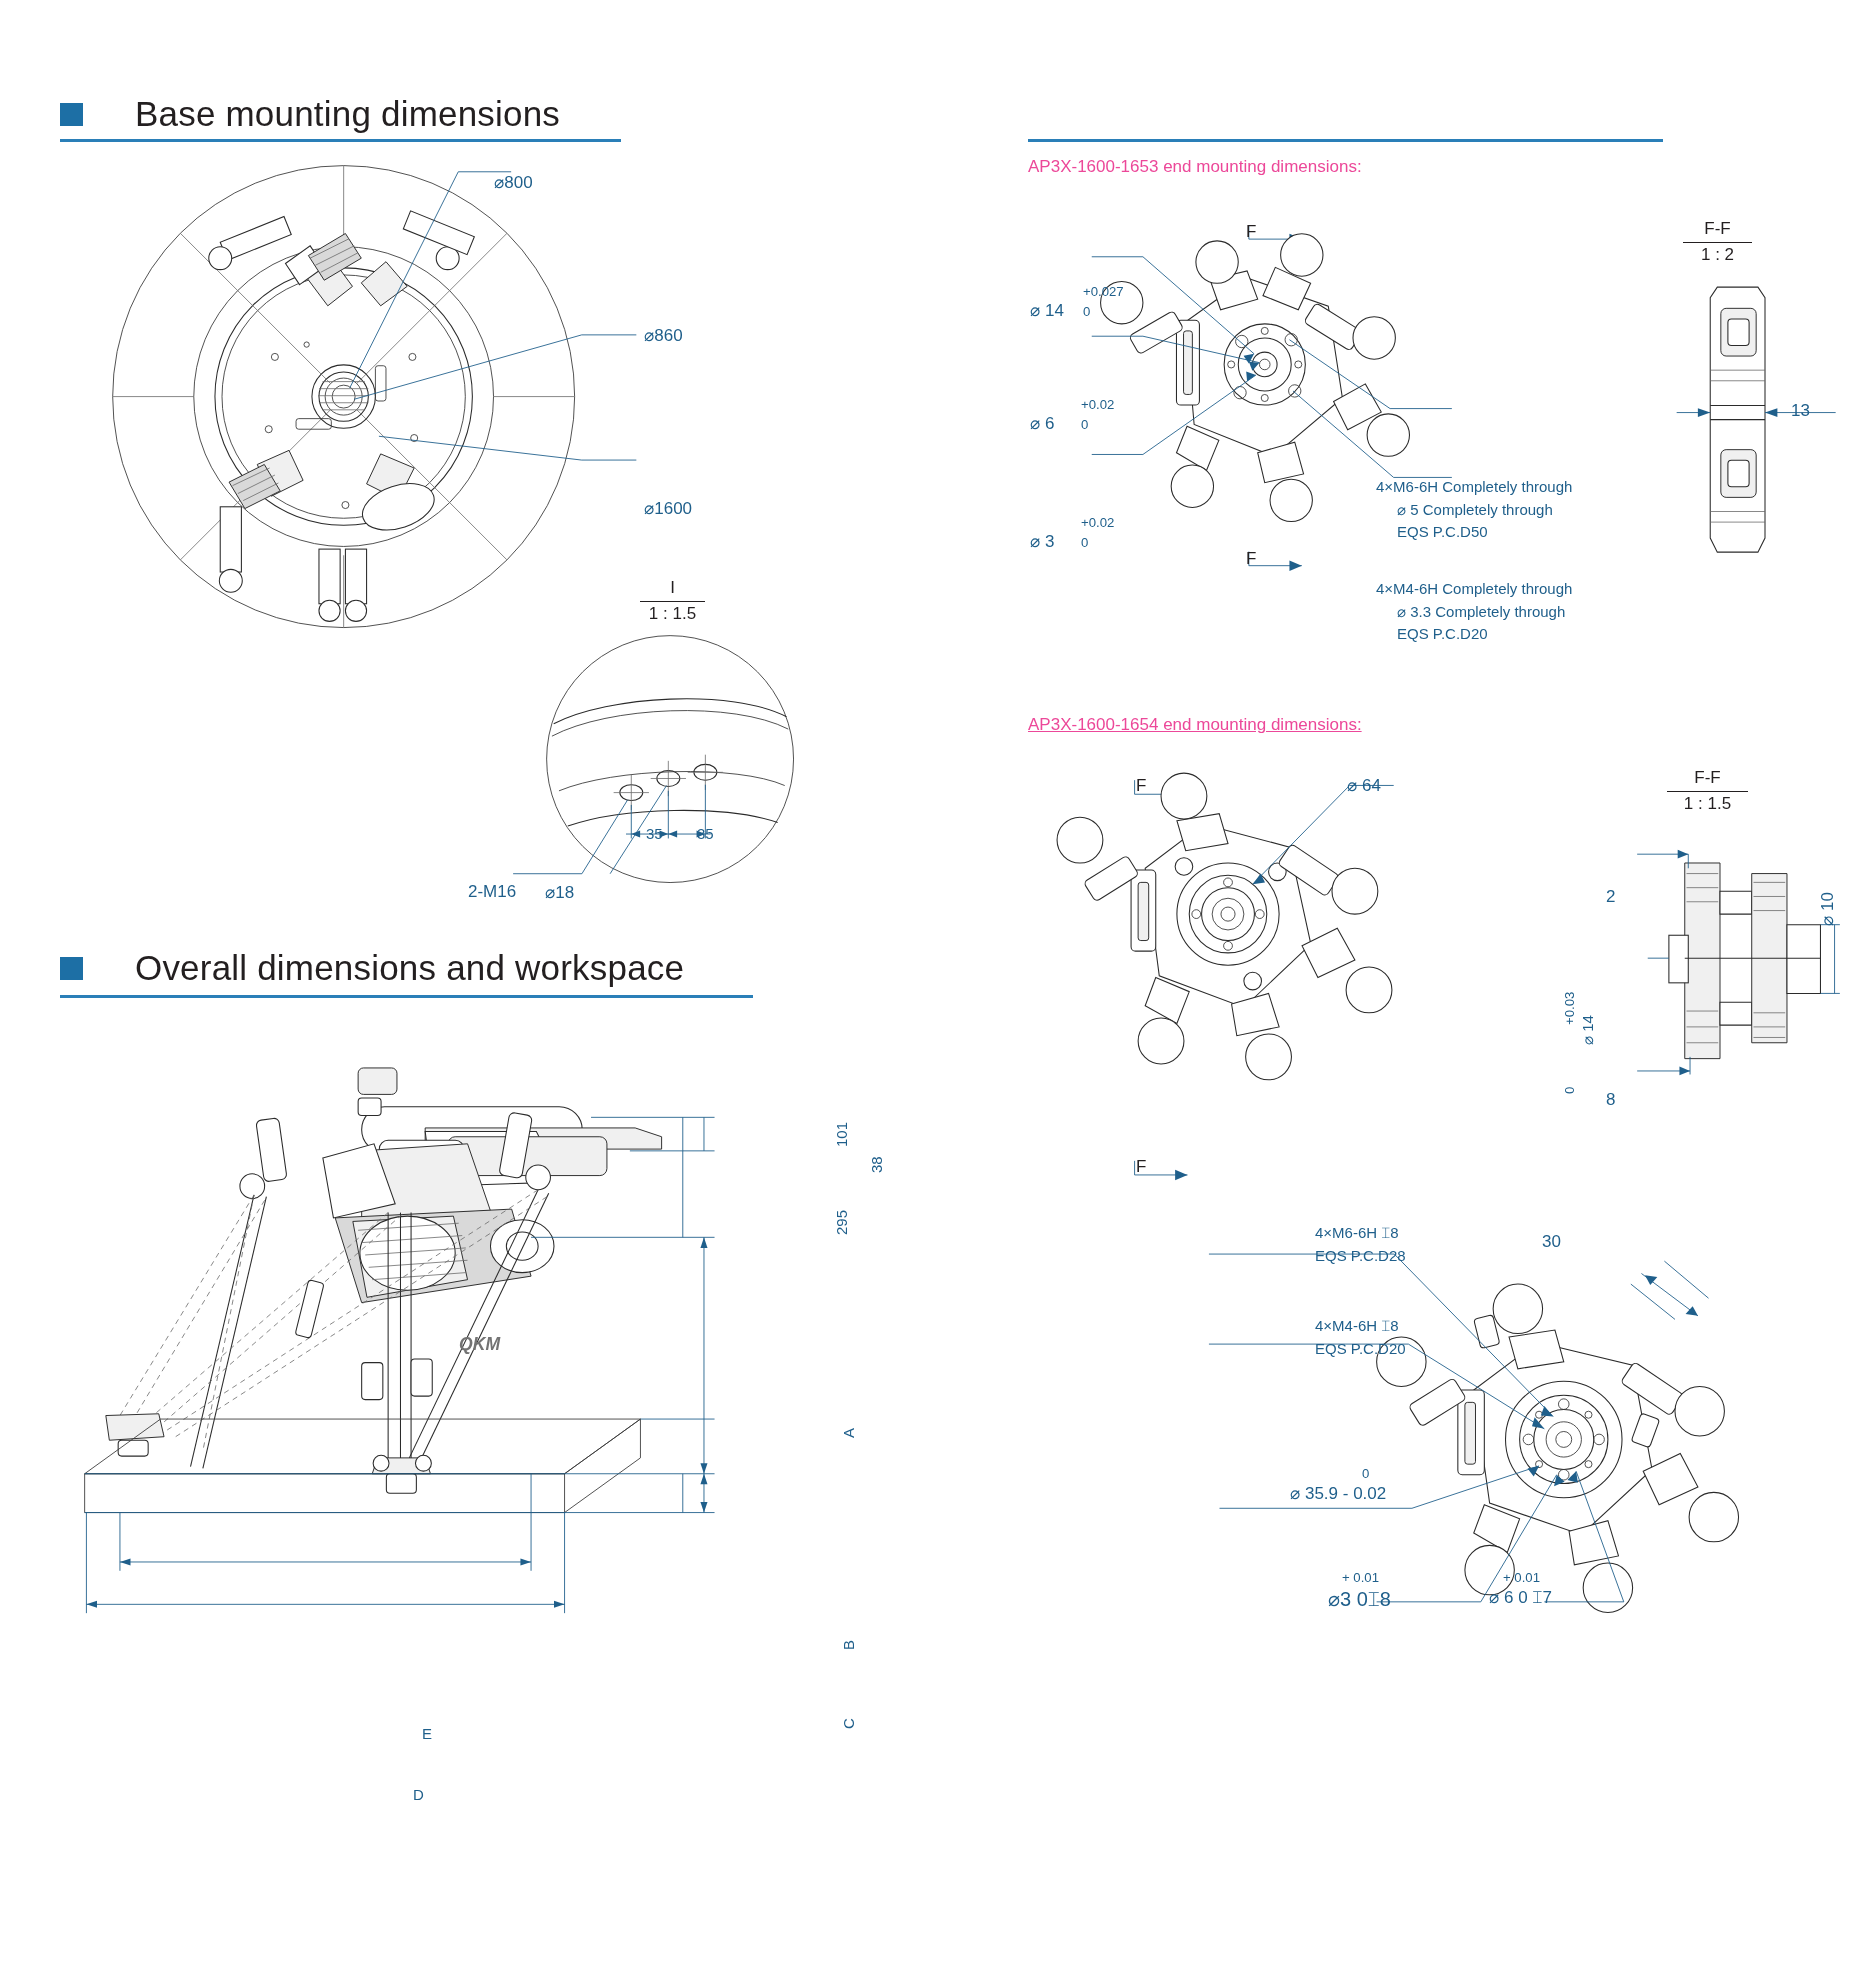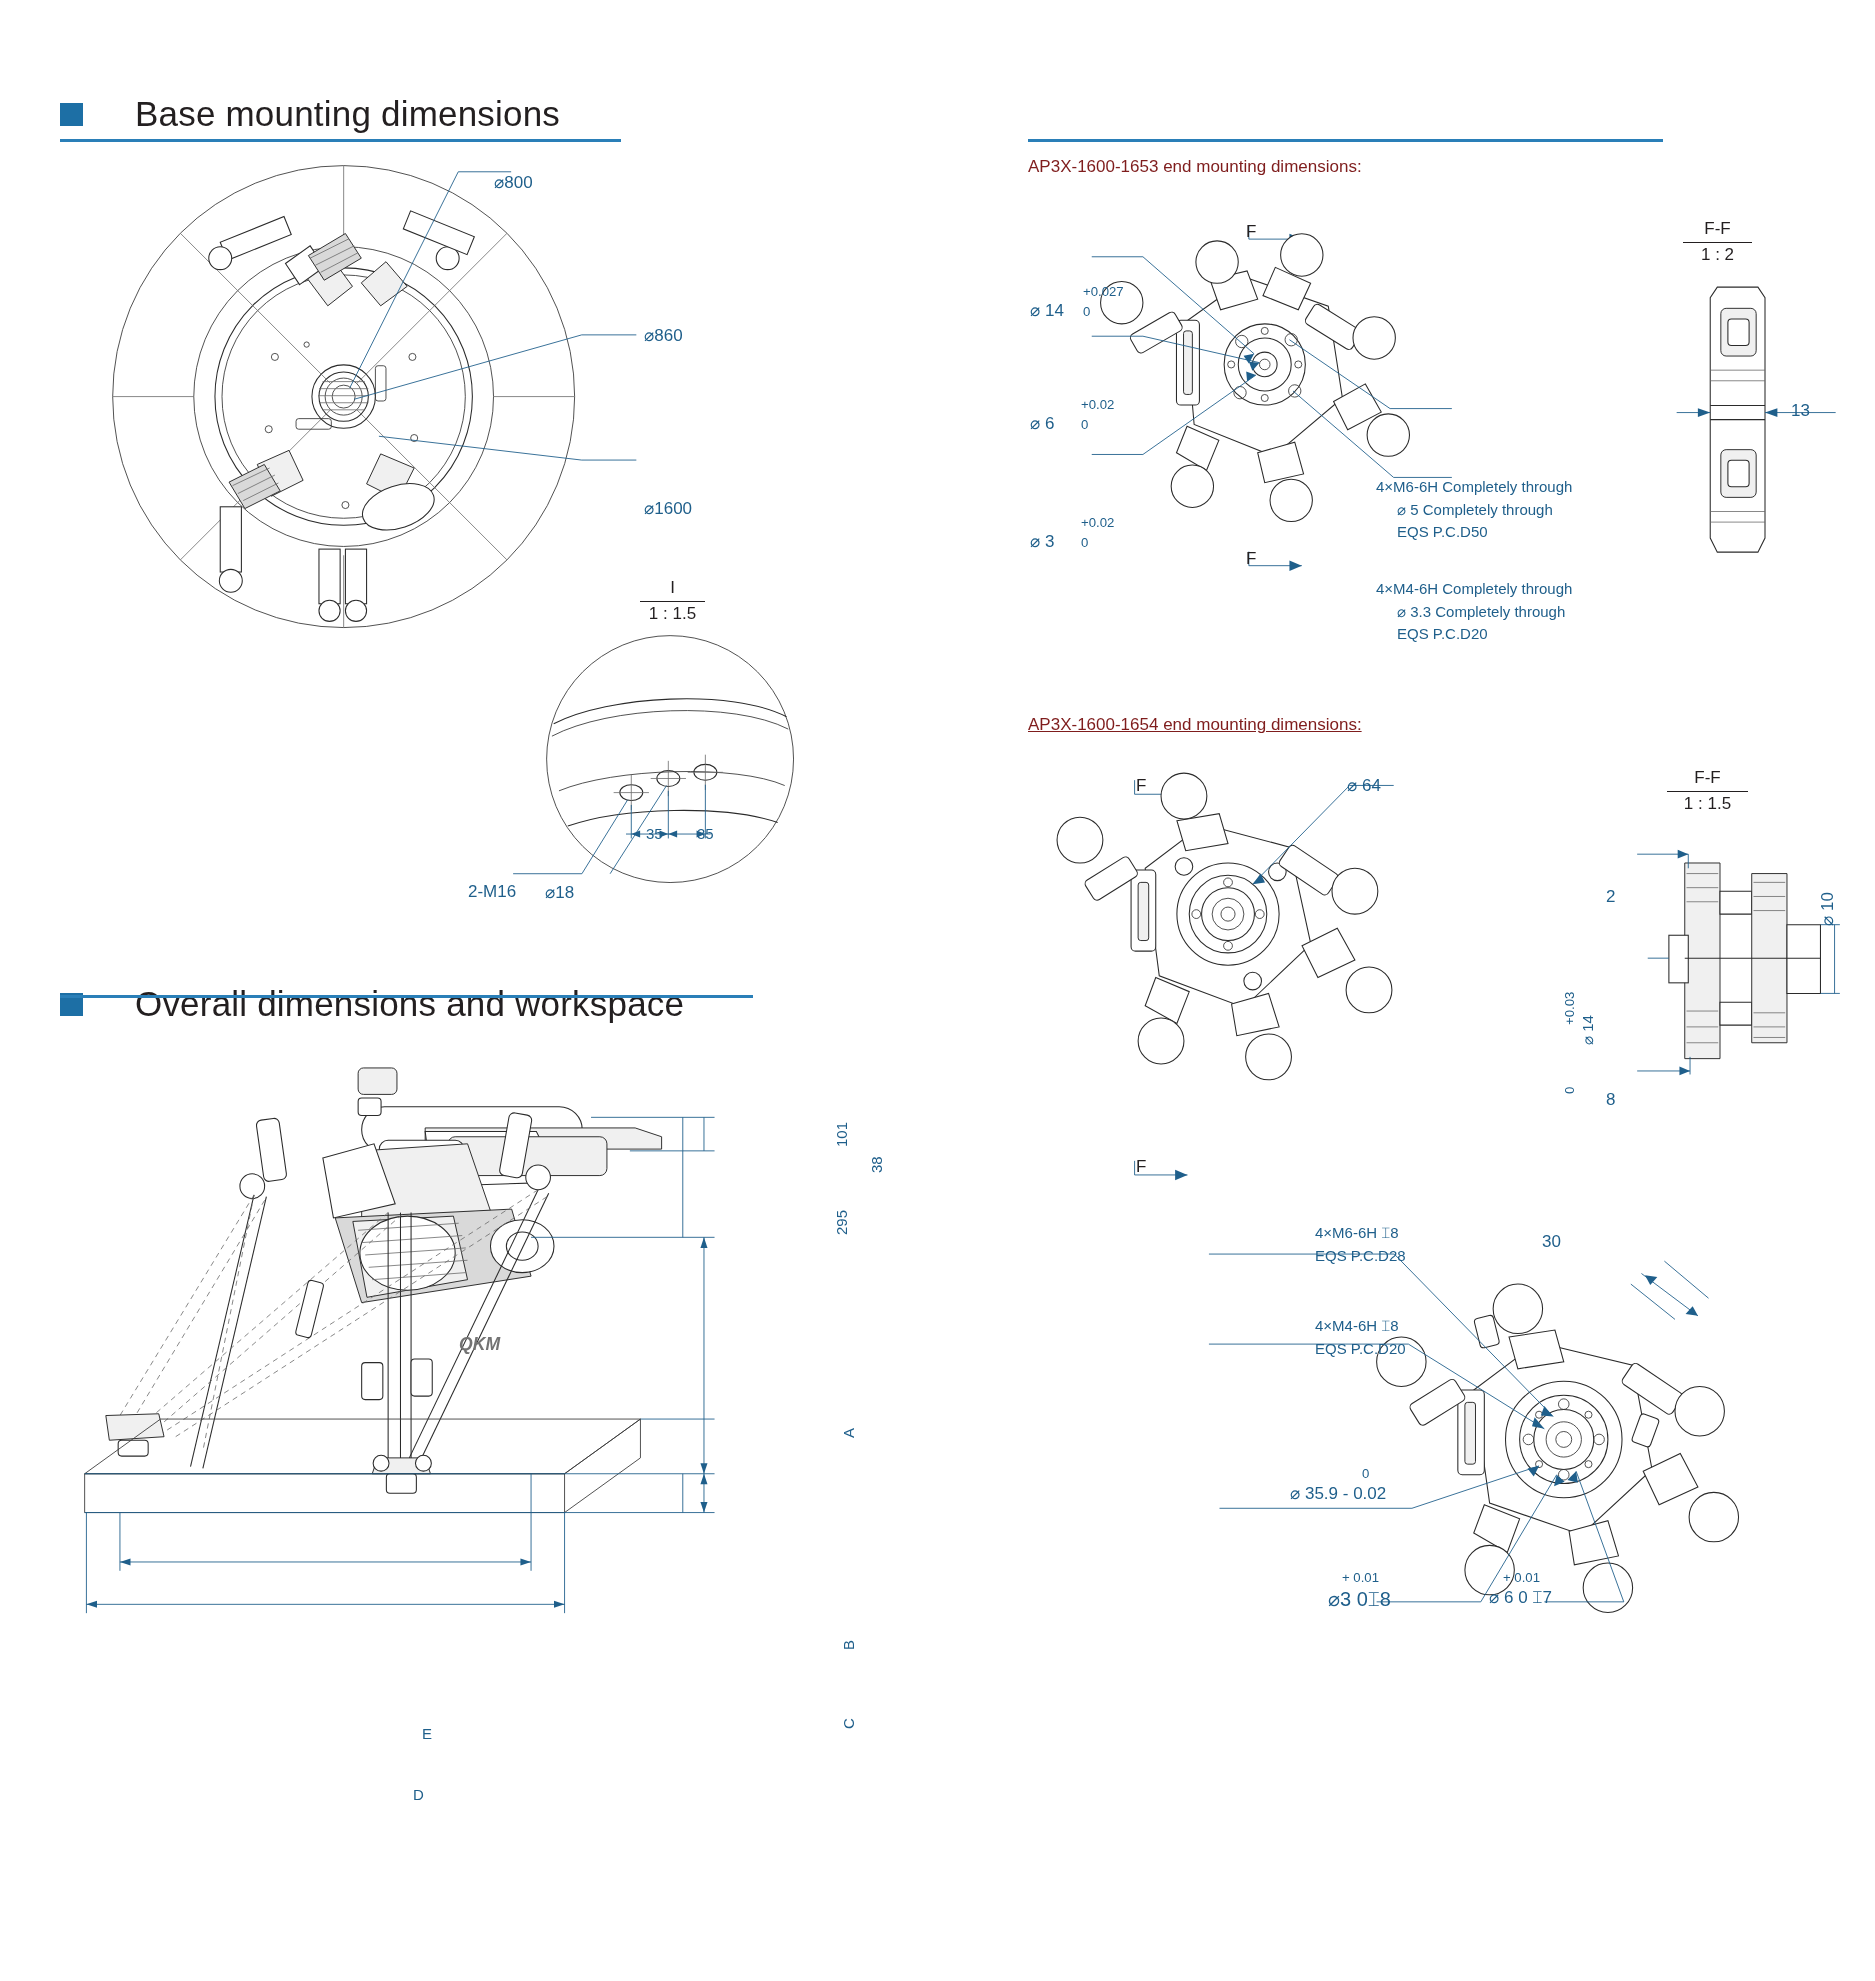--- a/index.html
+++ b/index.html
@@ -8,21 +8,21 @@
     font-family:"Liberation Sans", sans-serif;color:#1a1a1a;
   }
   .page{position:absolute;inset:0;}
 
   
   .section-head{position:absolute;display:flex;align-items:center;}
   .sq{width:23px;height:23px;background:#1d6fa5;display:inline-block;margin-right:16px;}
   .section-title{font-size:35px;font-weight:400;color:#231f20;letter-spacing:0.2px;white-space:nowrap;margin-left:36px;}
   .head-rule{position:absolute;height:2.6px;background:#2a7fb8;}
 
-  .sub-label{position:absolute;font-size:17px;color:#7f1d1d;white-space:nowrap;}
+  .sub-label{position:absolute;font-size:17px;color:#ec4899;white-space:nowrap;}
 
   
   .dim{position:absolute;font-size:15px;color:#1f5f8b;white-space:nowrap;}
   .dim.blk{color:#231f20;}
   .dim.big{font-size:17px;}
   .dim.sm{font-size:13.2px;}
   .rot90{transform:rotate(-90deg);transform-origin:left top;}
   svg{position:absolute;overflow:visible;}
   .stk{fill:none;stroke:#2b2b2b;stroke-width:1.2;}
   .stk-t{fill:none;stroke:#3a3a3a;stroke-width:1;}
@@ -48,21 +48,21 @@
 <div class="page">
 
   <div class="section-head" style="left:60px;top:94px;">
     <span class="sq"></span>
     <span class="section-title">Base mounting dimensions</span>
   </div>
   <div class="head-rule" style="left:60px;top:139px;width:561px;"></div>
 
   <div class="head-rule" style="left:1028px;top:139px;width:635px;"></div>
 
-  <div class="section-head" style="left:60px;top:984px;">
+  <div class="section-head" style="left:60px;top:948px;">
     <span class="sq"></span>
     <span class="section-title">Overall dimensions and workspace</span>
   </div>
   <div class="head-rule" style="left:60px;top:995px;width:693px;"></div>
 
   <svg width="670" height="494" style="left:88px;top:154px;" viewBox="0 0 760 560">
 
     <circle class="stk-t" cx="290" cy="275" r="262"></circle>
 
     <circle class="stk-t" cx="290" cy="275" r="170"></circle>

